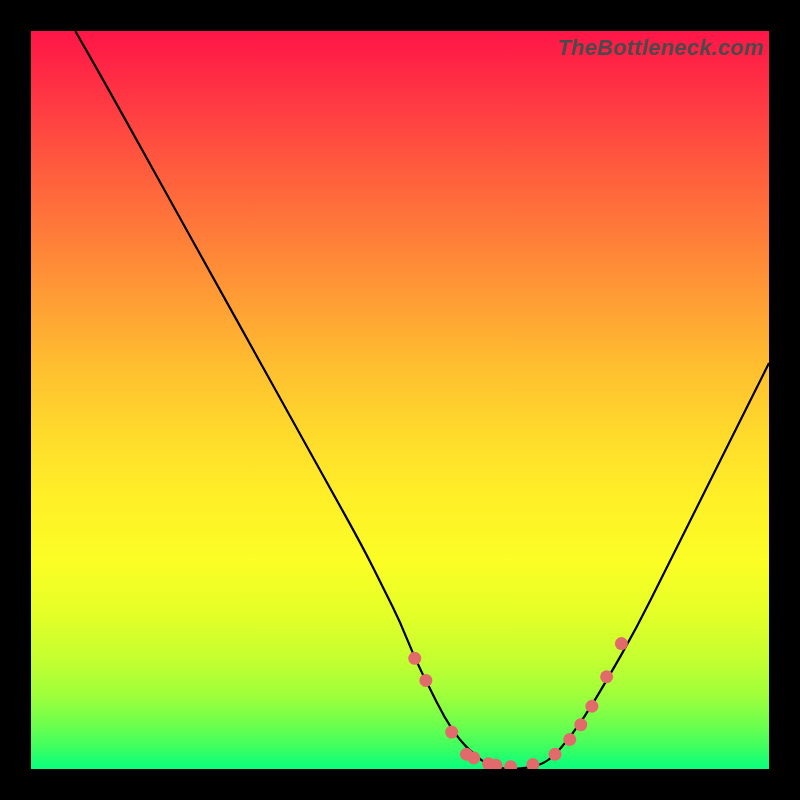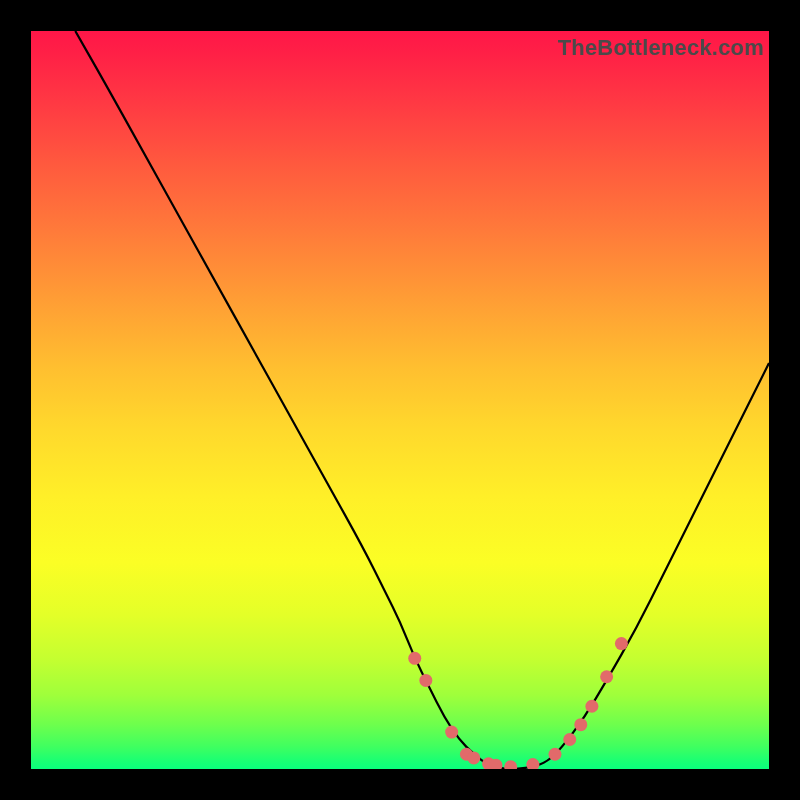--- a/index.html
+++ b/index.html
@@ -11,20 +11,21 @@
     overflow: hidden;
     font-family: Arial, Helvetica, sans-serif;
   }
   .frame {
     position: absolute;
     left: 0;
     top: 0;
     width: 800px;
     height: 800px;
     background: #000;
+    font-style: italic;
   }
   .plot {
     position: absolute;
     left: 31px;
     top: 31px;
     width: 738px;
     height: 738px;
     overflow: hidden;
   }
   .gradient {

